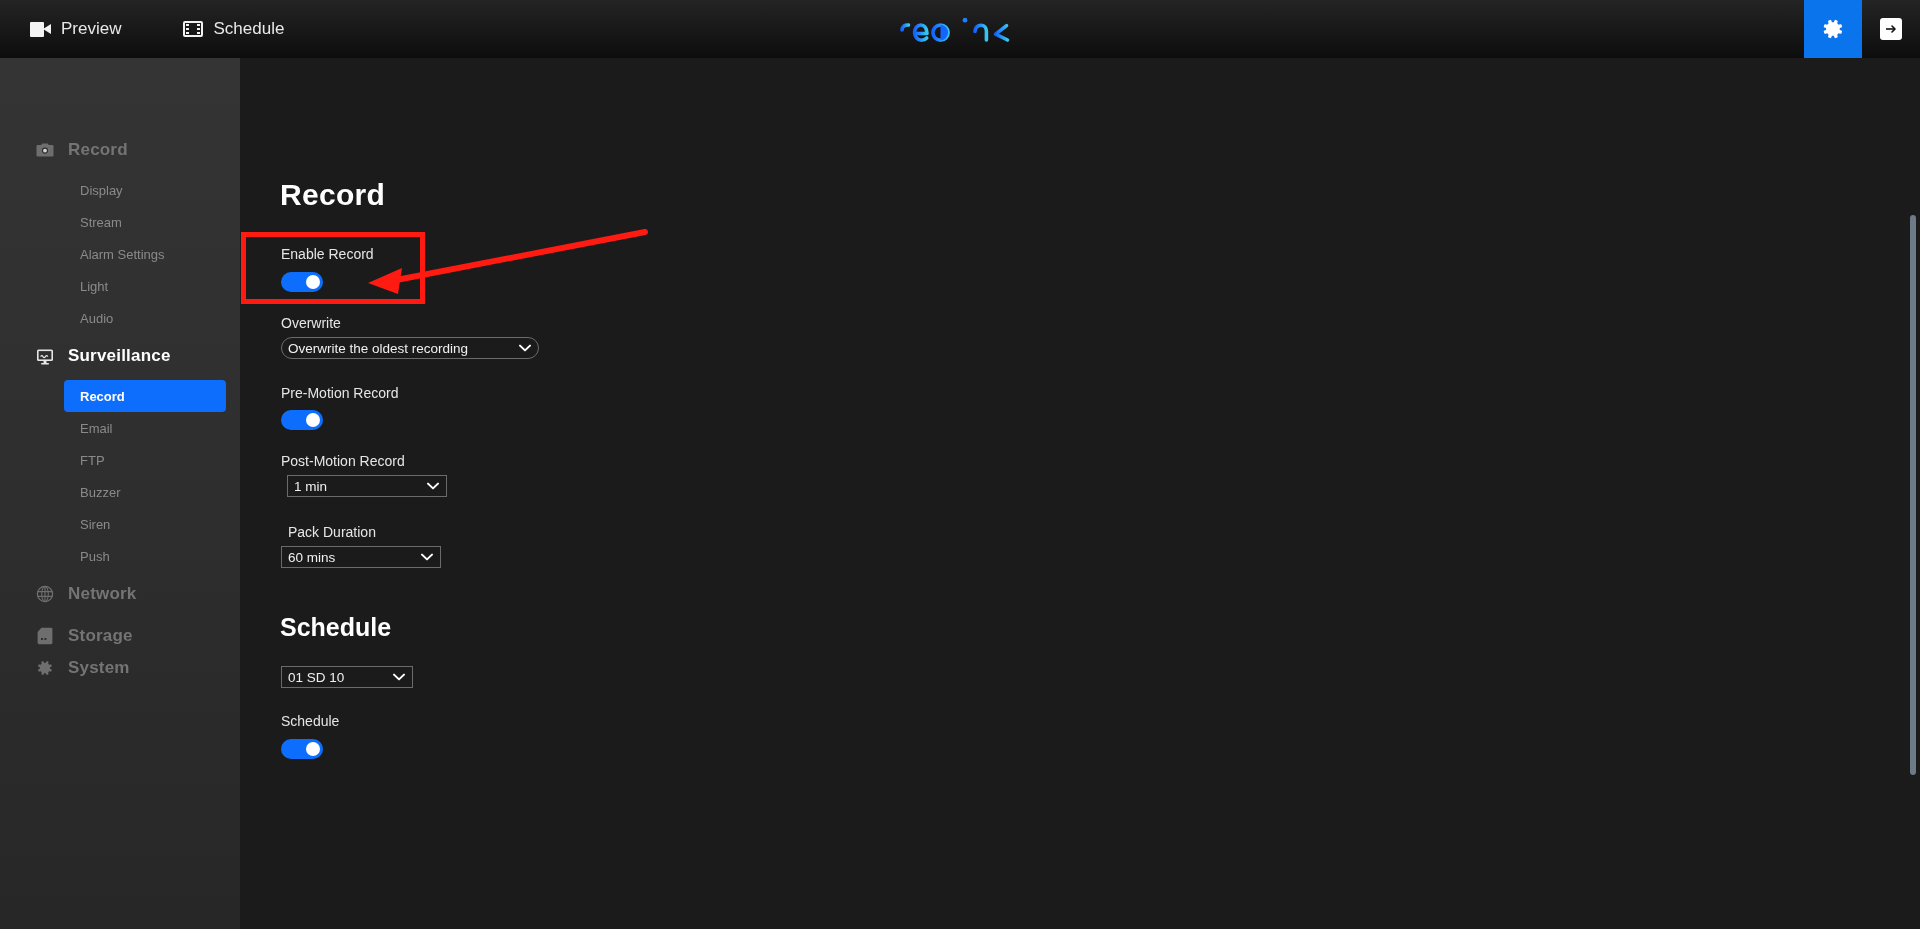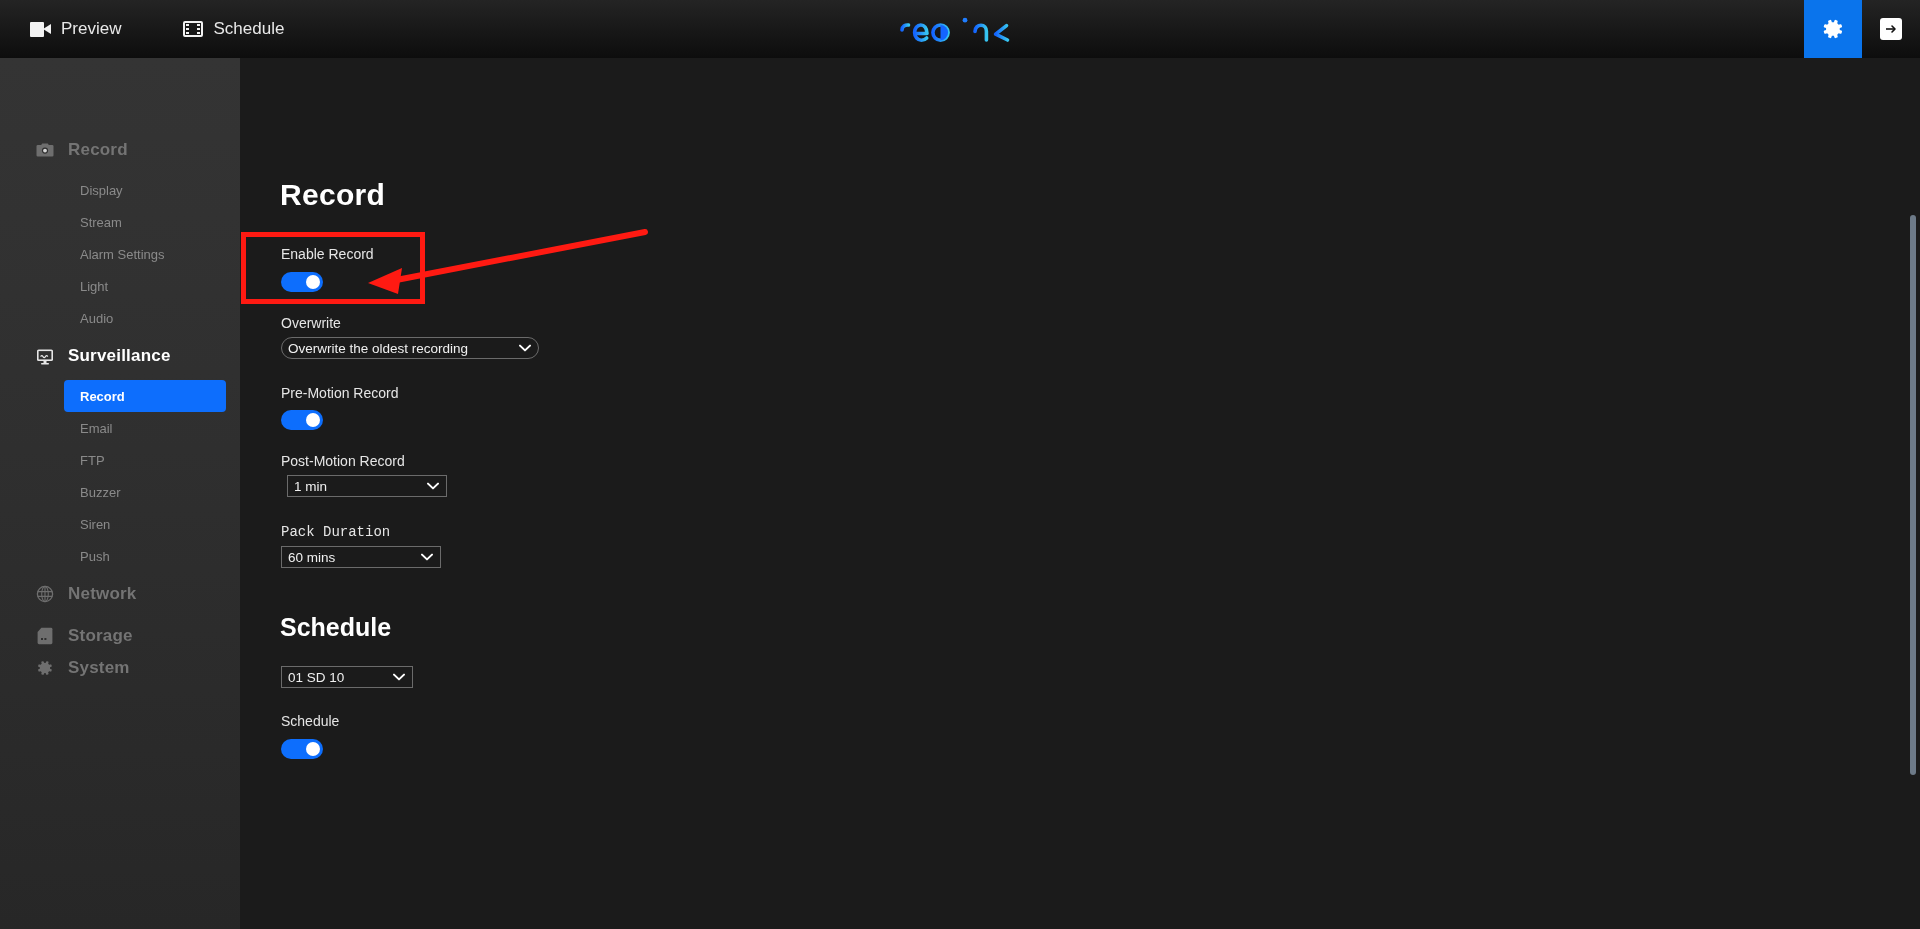--- a/index.html
+++ b/index.html
@@ -558,21 +558,21 @@
 <div class="field-label" style="left:281px; top:453px; z-index:30;">Post-Motion Record</div>
 <div class="dropdown" style="left:287px; top:475px; width:160px; z-index:30;">
   <span class="dd-text">1 min</span>
   <span class="dd-caret">
     <svg width="12" height="8" viewBox="0 0 12 8">
         <path d="M1 1.6 L6 6.4 L11 1.6" stroke="#ffffff" stroke-width="2" fill="none" stroke-linecap="round" stroke-linejoin="round"></path>
       </svg>
   </span>
 </div>
 
-<div class="field-label" style="left:281px; top:524px; z-index:30;font-family:Liberation Mono, monospace;">Pack Duration</div>
+<div class="field-label" style="left:288px; top:524px; z-index:30;">Pack Duration</div>
 <div class="dropdown" style="left:281px; top:546px; width:160px; z-index:30;">
   <span class="dd-text">60 mins</span>
   <span class="dd-caret">
     <svg width="12" height="8" viewBox="0 0 12 8">
         <path d="M1 1.6 L6 6.4 L11 1.6" stroke="#ffffff" stroke-width="2" fill="none" stroke-linecap="round" stroke-linejoin="round"></path>
       </svg>
   </span>
 </div>
 
 <div class="section-title" style="left:280px; top:613px; z-index:30;">Schedule</div>

